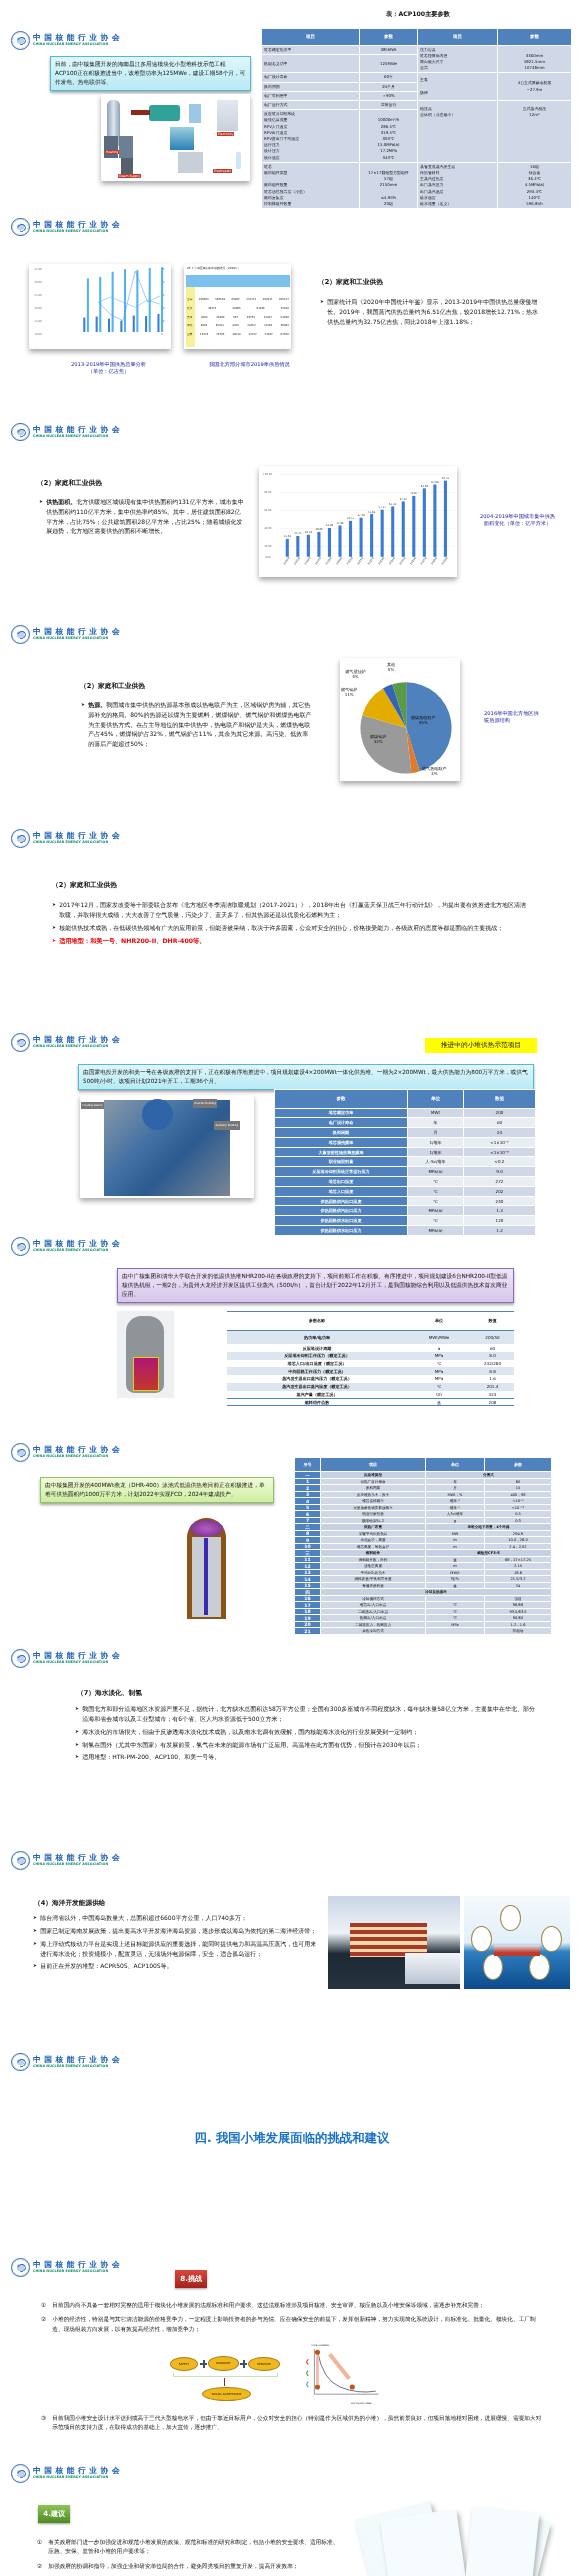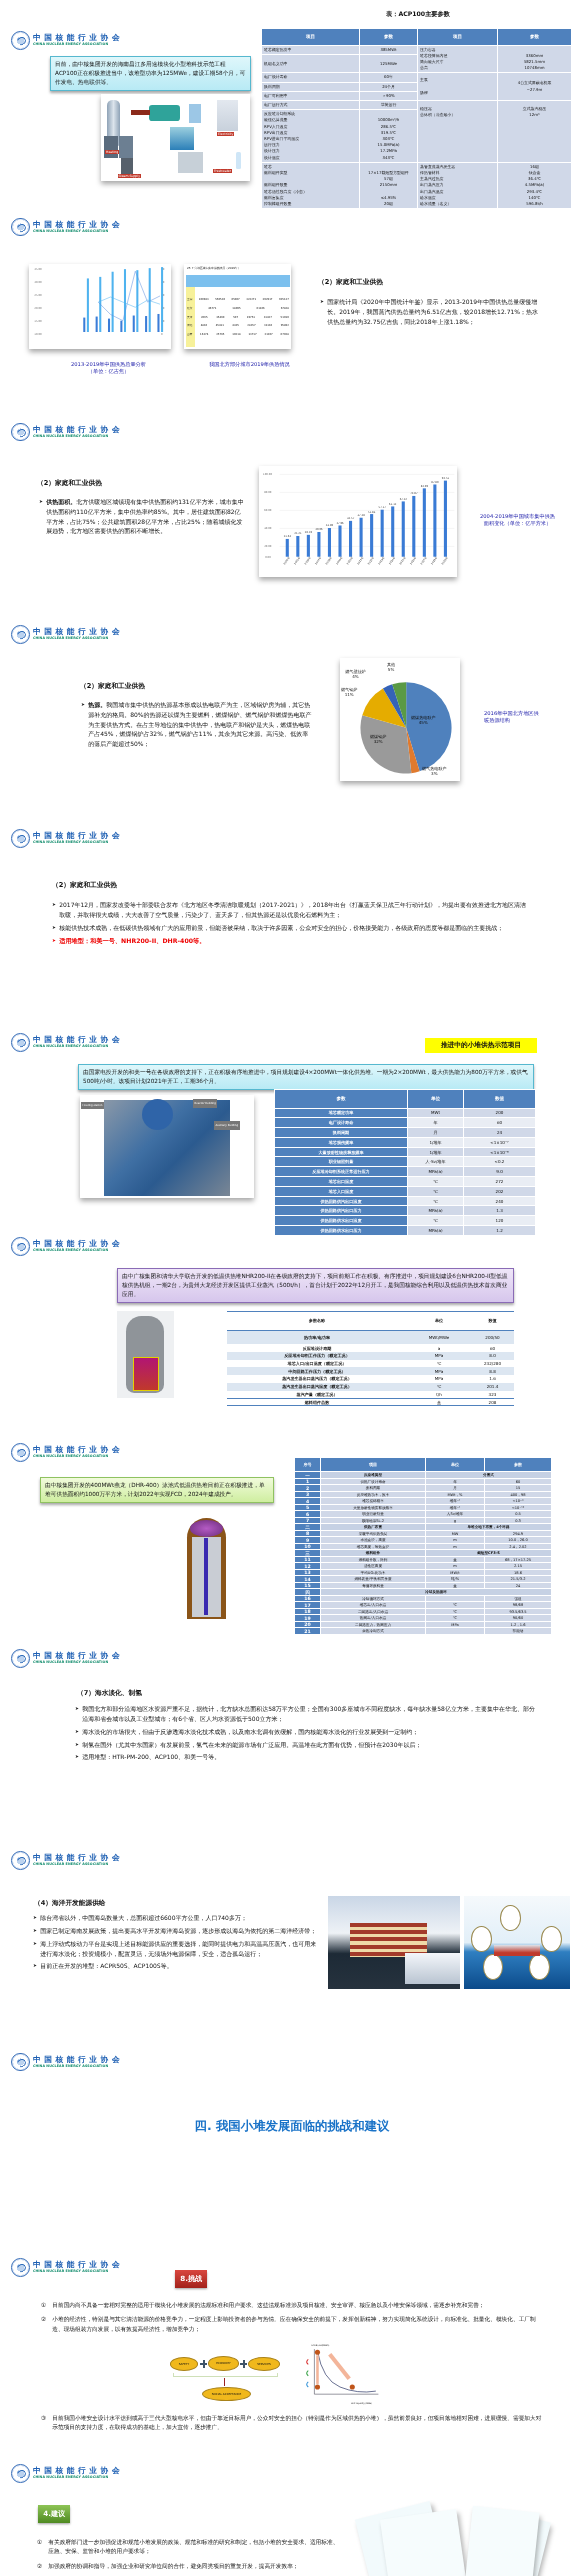--- a/index.html
+++ b/index.html
@@ -429,21 +429,21 @@
 </div>
 
 <div class="slide" style="top:1030px;height:206px;">
   <div class="logo" style="top:3.1px;">
     <div class="emblem"></div>
     <div class="txt">
         <span class="cn">中国核能行业协会</span>
         <span class="en">CHINA NUCLEAR ENERGY ASSOCIATION</span>
       </div>
   </div>
-  <div style="position:absolute;left:425px;top:7.7px;width:112px;height:15.5px;background:#ffff00;font-size:6.7px;font-weight:bold;display:flex;align-items:center;justify-content:center;">推进中的小堆供热示范项目</div>
+  <div style="position:absolute;left:425px;top:7.7px;width:112px;height:15.5px;background:#ffff00;font-size:6.7px;font-weight:normal;display:flex;align-items:center;justify-content:center;">推进中的小堆供热示范项目</div>
   <div class="callout cyan" style="left:78px;top:34px;width:456px;">由国家电投开发的和美一号在各级政府的支持下，正在积极有序地推进中，项目规划建设4×200MWt一体化供热堆。一期为2×200MWt，最大供热能力为800万平方米，或供气500吨/小时。该项目计划2021年开工，工期36个月。</div>
   <div class="img-box" style="left:80px;top:65px;width:174px;height:103px;background:#fff;">
     <div style="position:absolute;left:24px;top:5.2px;width:126px;height:96px;background:linear-gradient(135deg,#8a98a8,#3f6fa3 40%,#2b5a8f 60%,#7a8795);"></div>
     <div style="position:absolute;left:62px;top:4.1px;width:31px;height:31px;border-radius:50%;background:#2f64a8;"></div>
     <span style="position:absolute;left:1px;top:7.2px;font-size:2.6px;background:#777;color:#fff;padding:2.1px 1.5px;">Heating station</span>
     <span style="position:absolute;left:113px;top:4.1px;font-size:2.6px;background:#777;color:#fff;padding:3.1px 1.5px;">Reactor Building</span>
     <span style="position:absolute;left:134px;top:26px;font-size:2.6px;background:#777;color:#fff;padding:3.1px 1.5px;">Auxiliary Building</span>
   </div>
   <table class="tbl-hm" style="left:274px;top:59px;width:262px;">
     <thead>
@@ -815,21 +815,21 @@
 </div>
 
 <div class="slide" style="top:2056px;height:201px;">
   <div class="logo" style="top:-3.1px;">
     <div class="emblem"></div>
     <div class="txt">
         <span class="cn">中国核能行业协会</span>
         <span class="en">CHINA NUCLEAR ENERGY ASSOCIATION</span>
       </div>
   </div>
-  <div style="position:absolute;left:0;width:584px;text-align:center;top:62px;font-size:12.4px;font-weight:bold;color:#1a73c8;">四.  我国小堆发展面临的挑战和建议</div>
+  <div style="position:absolute;left:0;width:584px;text-align:center;top:74px;font-size:12.4px;font-weight:bold;color:#1a73c8;">四.  我国小堆发展面临的挑战和建议</div>
 </div>
 
 <div class="slide" style="top:2257px;height:206px;">
   <div class="logo" style="top:1px;">
     <div class="emblem"></div>
     <div class="txt">
         <span class="cn">中国核能行业协会</span>
         <span class="en">CHINA NUCLEAR ENERGY ASSOCIATION</span>
       </div>
   </div>

